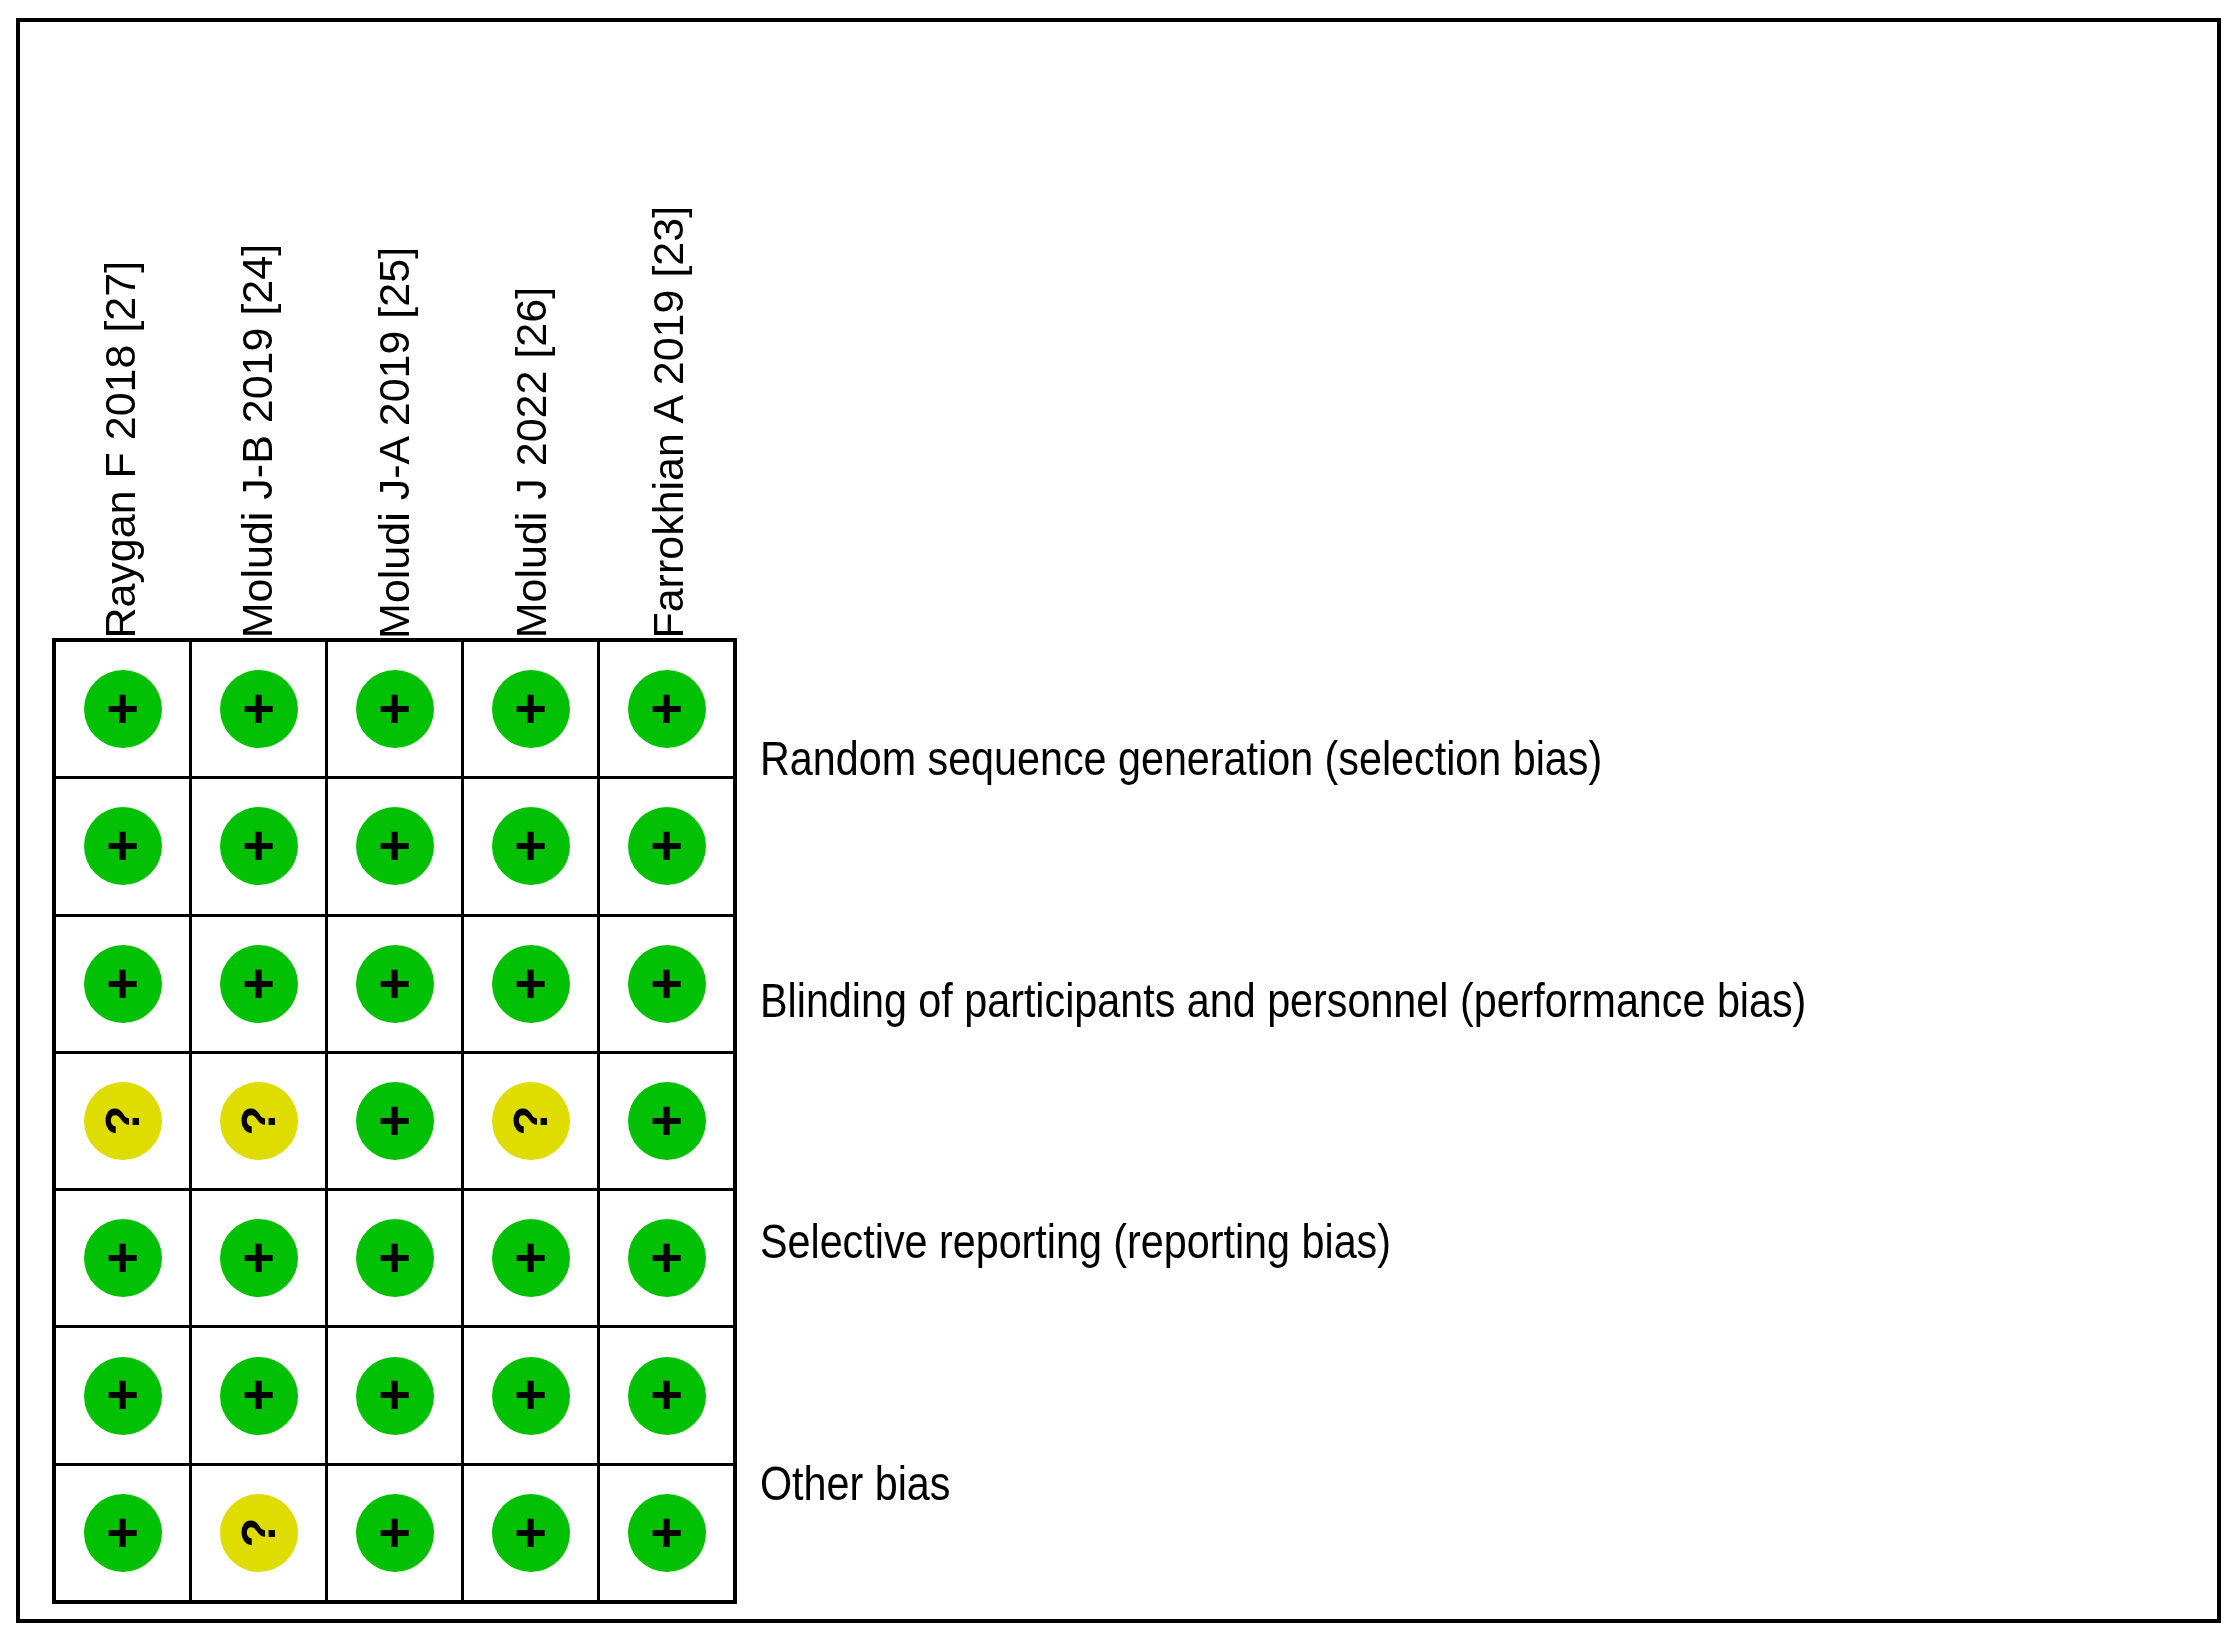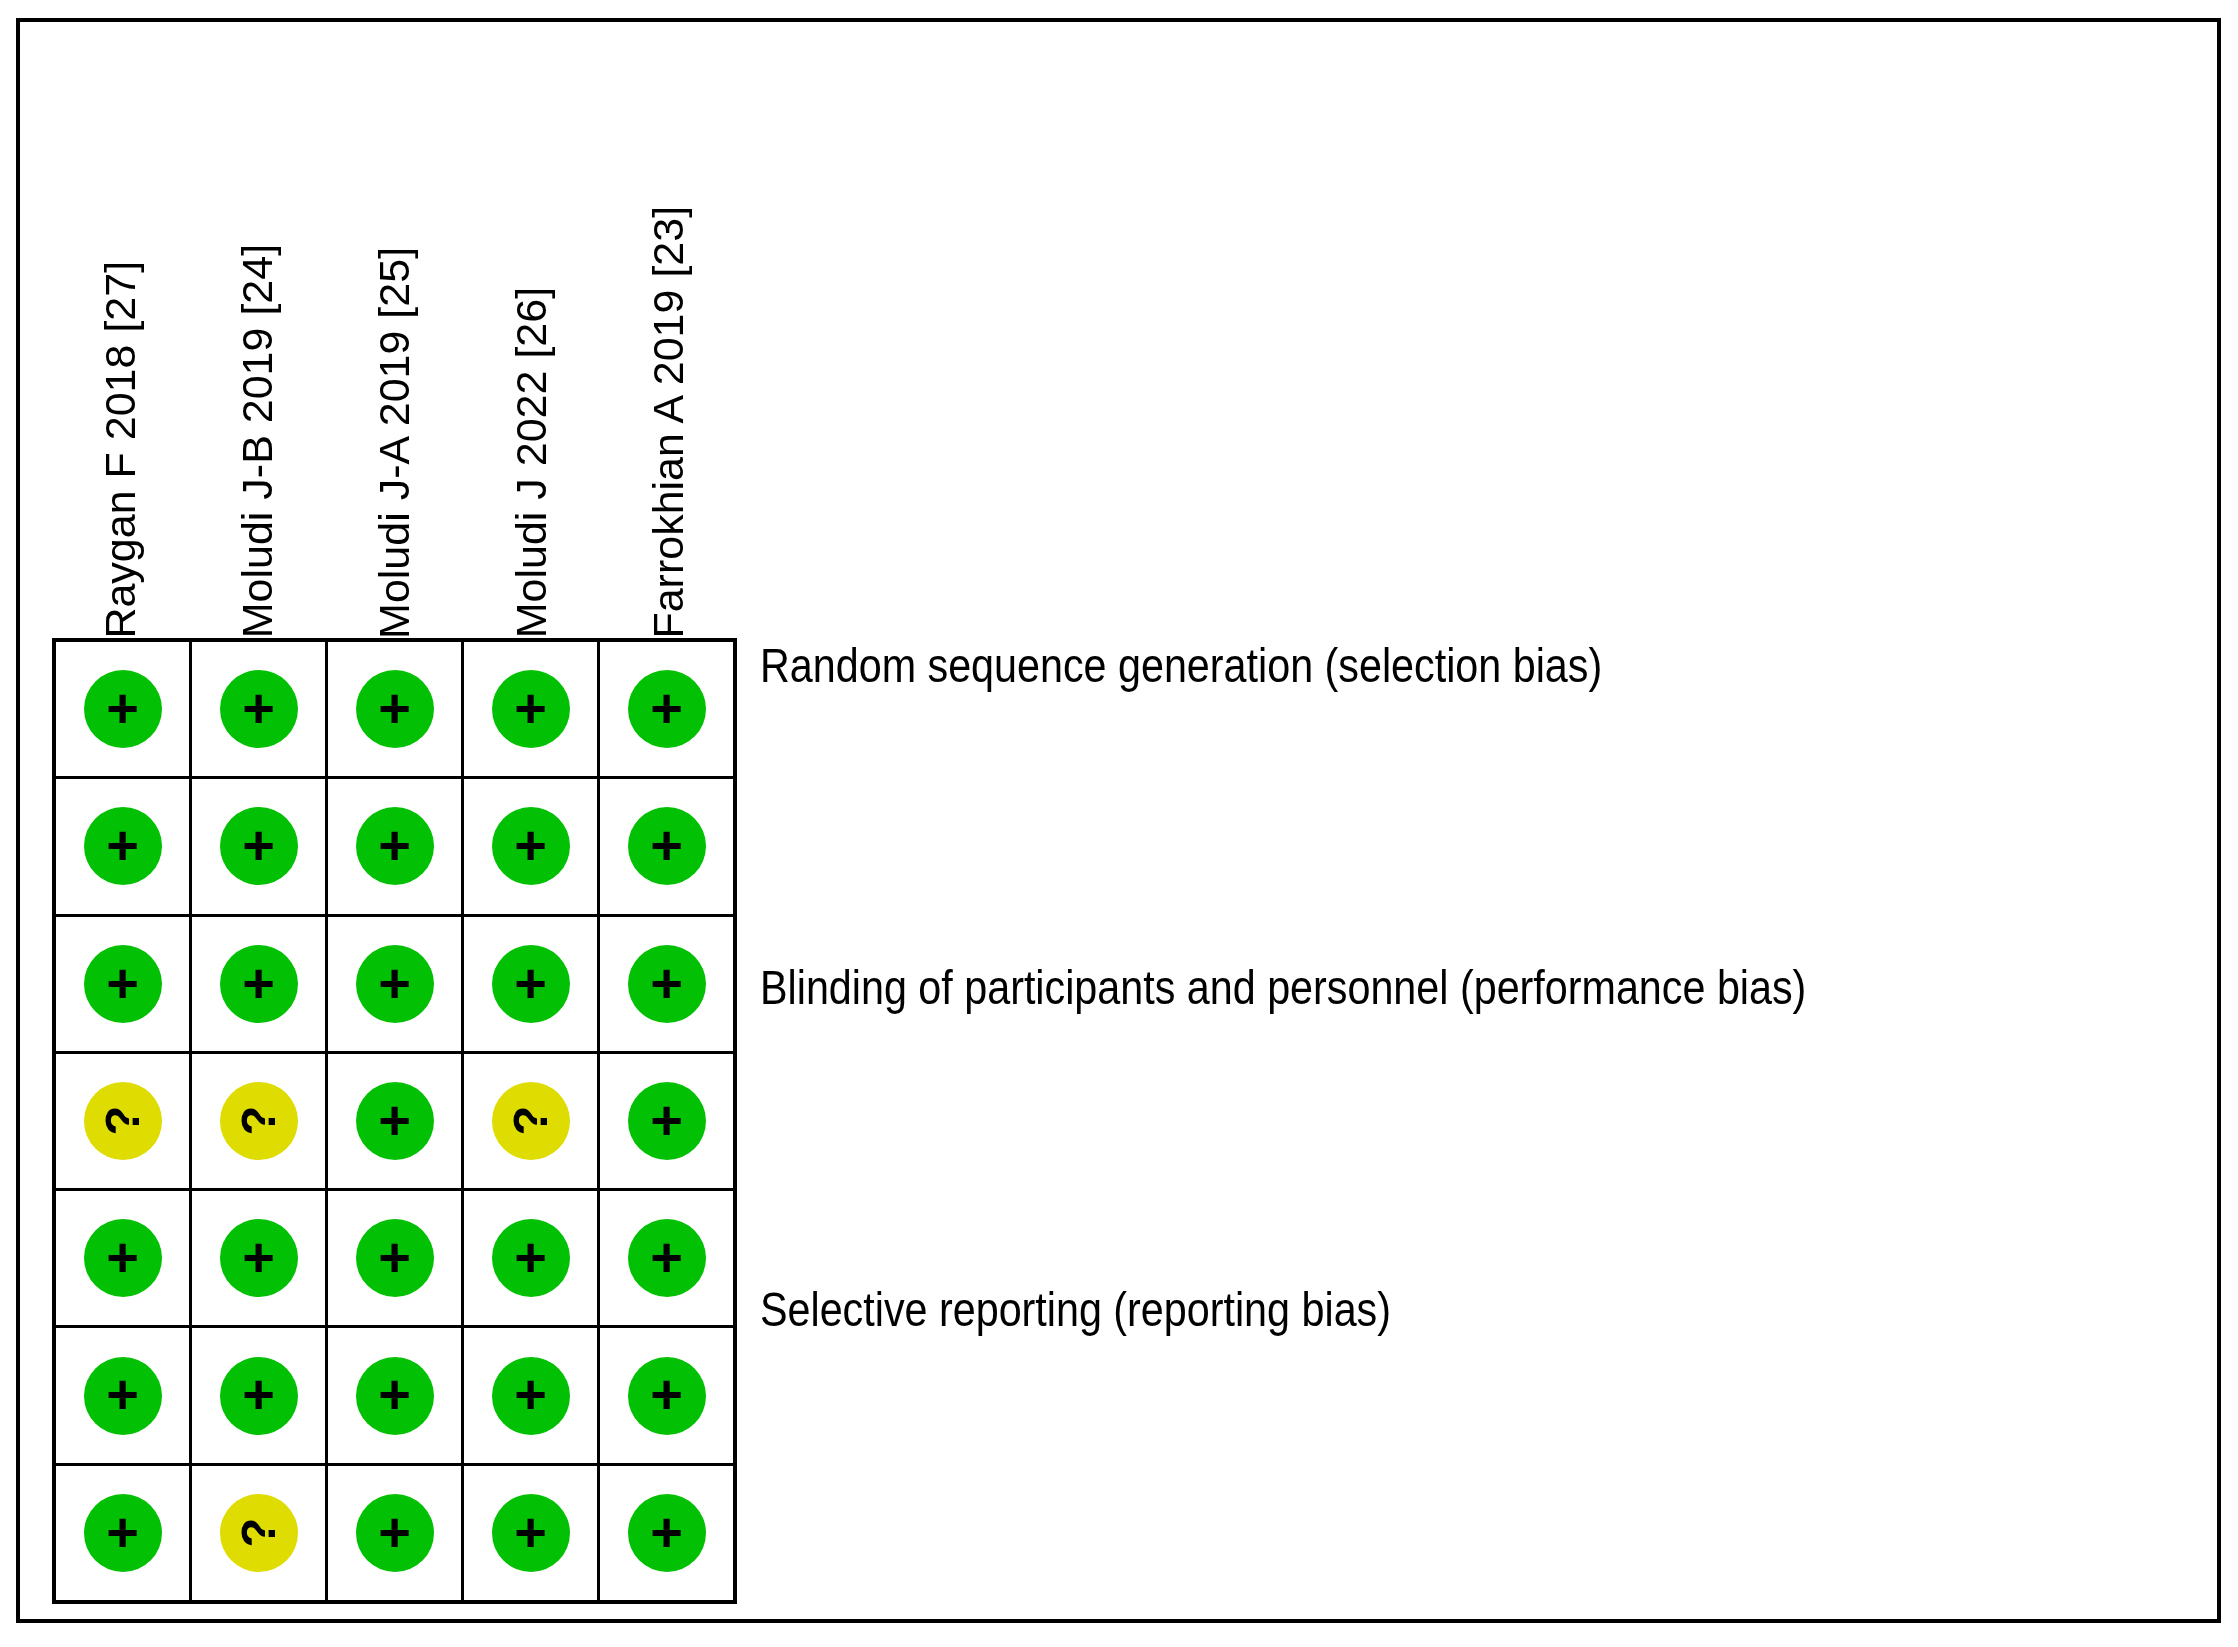--- a/index.html
+++ b/index.html
@@ -126,21 +126,21 @@
     left: 760px;
     top: 638px;
     width: 1441px;
     height: 966px;
     display: flex;
     flex-direction: column;
   }
   .row-label {
     flex: 1 1 0;
     display: flex;
-    align-items: flex-start;
+    align-items: center;
   }
   .row-label-text {
     font-family: "Liberation Sans Narrow", "Liberation Sans", sans-serif;
     font-size: 48px;
     color: #000000;
     white-space: nowrap;
     transform: scaleX(0.86);
     transform-origin: left center;
   }
 </style>
@@ -364,16 +364,19 @@
   <div id="row-labels">
       <div class="row-label">
         <span class="row-label-text">Random sequence generation (selection bias)</span>
       </div>
       <div class="row-label">
         <span class="row-label-text">Blinding of participants and personnel (performance bias)</span>
       </div>
       <div class="row-label">
         <span class="row-label-text">Selective reporting (reporting bias)</span>
       </div>
+      <div class="row-label">
+        <span class="row-label-text">Other bias</span>
+      </div>
     </div>
 
 </div>
 
 
 </body></html>

